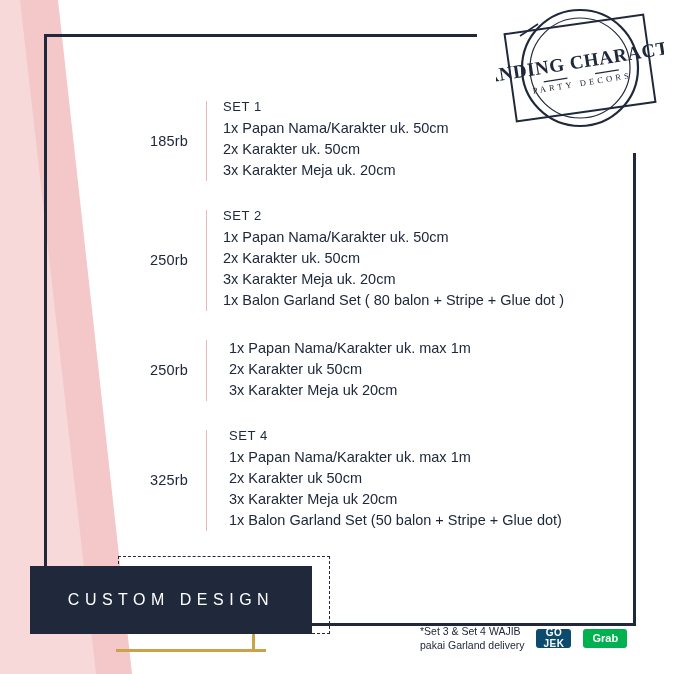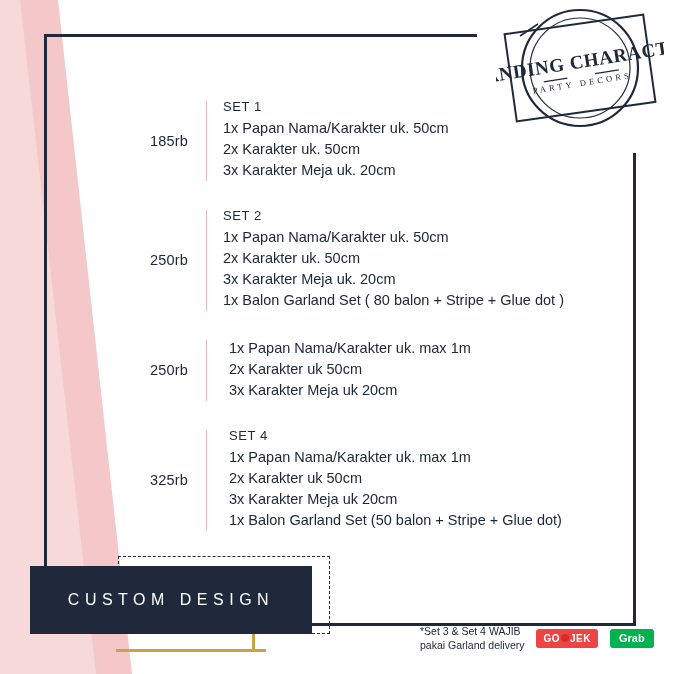--- a/index.html
+++ b/index.html
@@ -187,21 +187,21 @@
     align-items: center;
     justify-content: center;
     height: 19px;
     border-radius: 3px;
     padding: 0 7px;
     font-size: 10px;
     letter-spacing: 0.5px;
     color: #ffffff;
     font-weight: bold;
   }
-  .badge.gojek { background: #ef4444; }
+  .badge.gojek { background: #0c4a6e; flex-direction: column; }
   .badge.gojek .dot {
     display: inline-block;
     width: 8px;
     height: 8px;
     border-radius: 50%;
     background: #d62b2b;
     margin: 0 1px;
   }
   .badge.grab {
     background: #00b14f;

